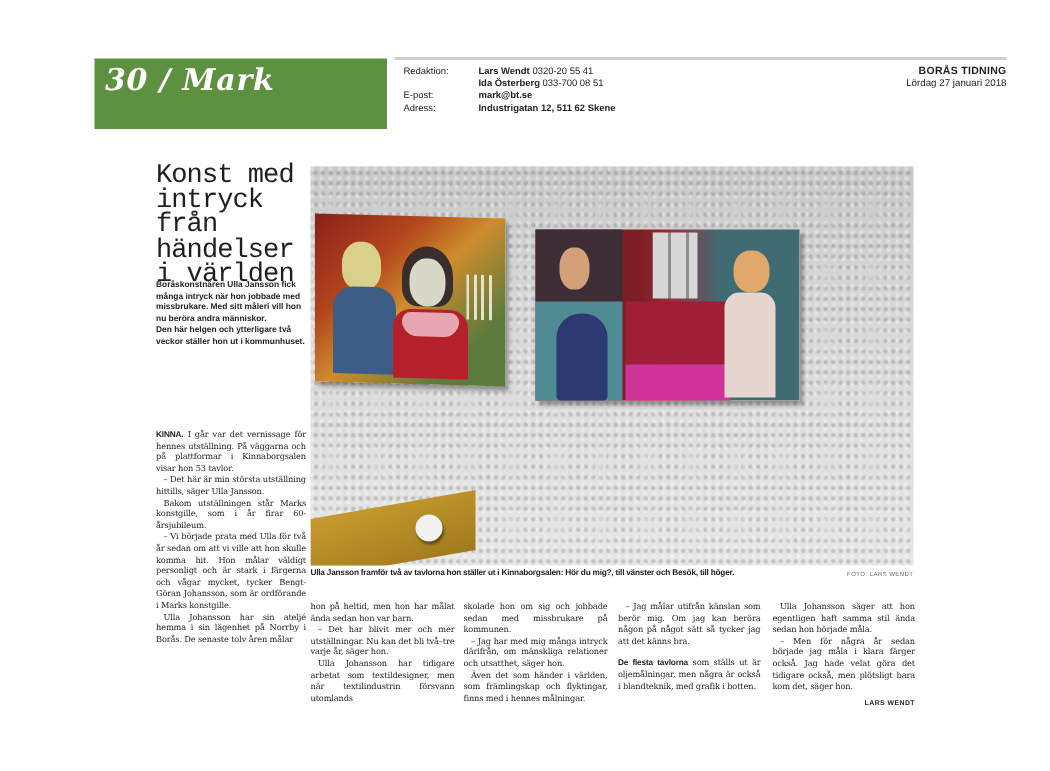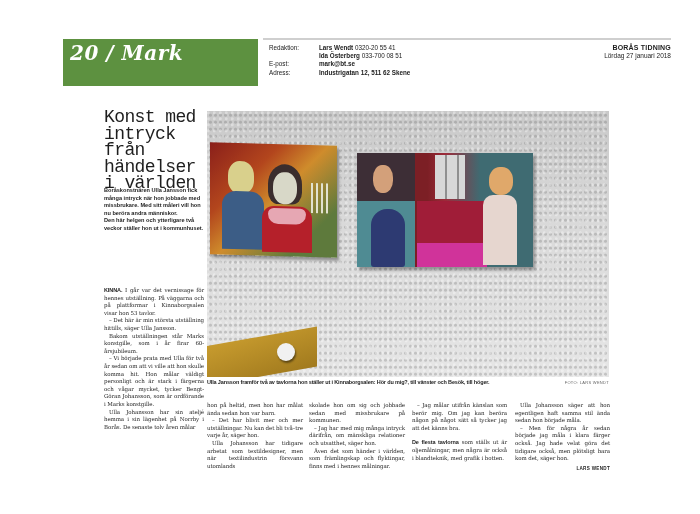--- a/index.html
+++ b/index.html
@@ -77,21 +77,21 @@
   .caption .credit { position: absolute; right: 0; top: 0; font-size: 4px; color: #666; letter-spacing: 0.3px; }
 </style>
 </head>
 <body>
 
 <div class="page">
 
   <div class="topline"></div>
 
   <div class="section-bar">
-    <div class="section-title">20 / Mark</div>
+    <div class="section-title">30 / Mark</div>
   </div>
 
   <div class="contact">
     <div class="row">
       <span class="lbl">Redaktion:</span>
       <span class="val"><b>Lars Wendt</b> <span>0320-20 55 41</span></span>
     </div>
     <div class="row">
       <span class="lbl"></span>
       <span class="val"><b>Ida Österberg</b> <span>033-700 08 51</span></span>

